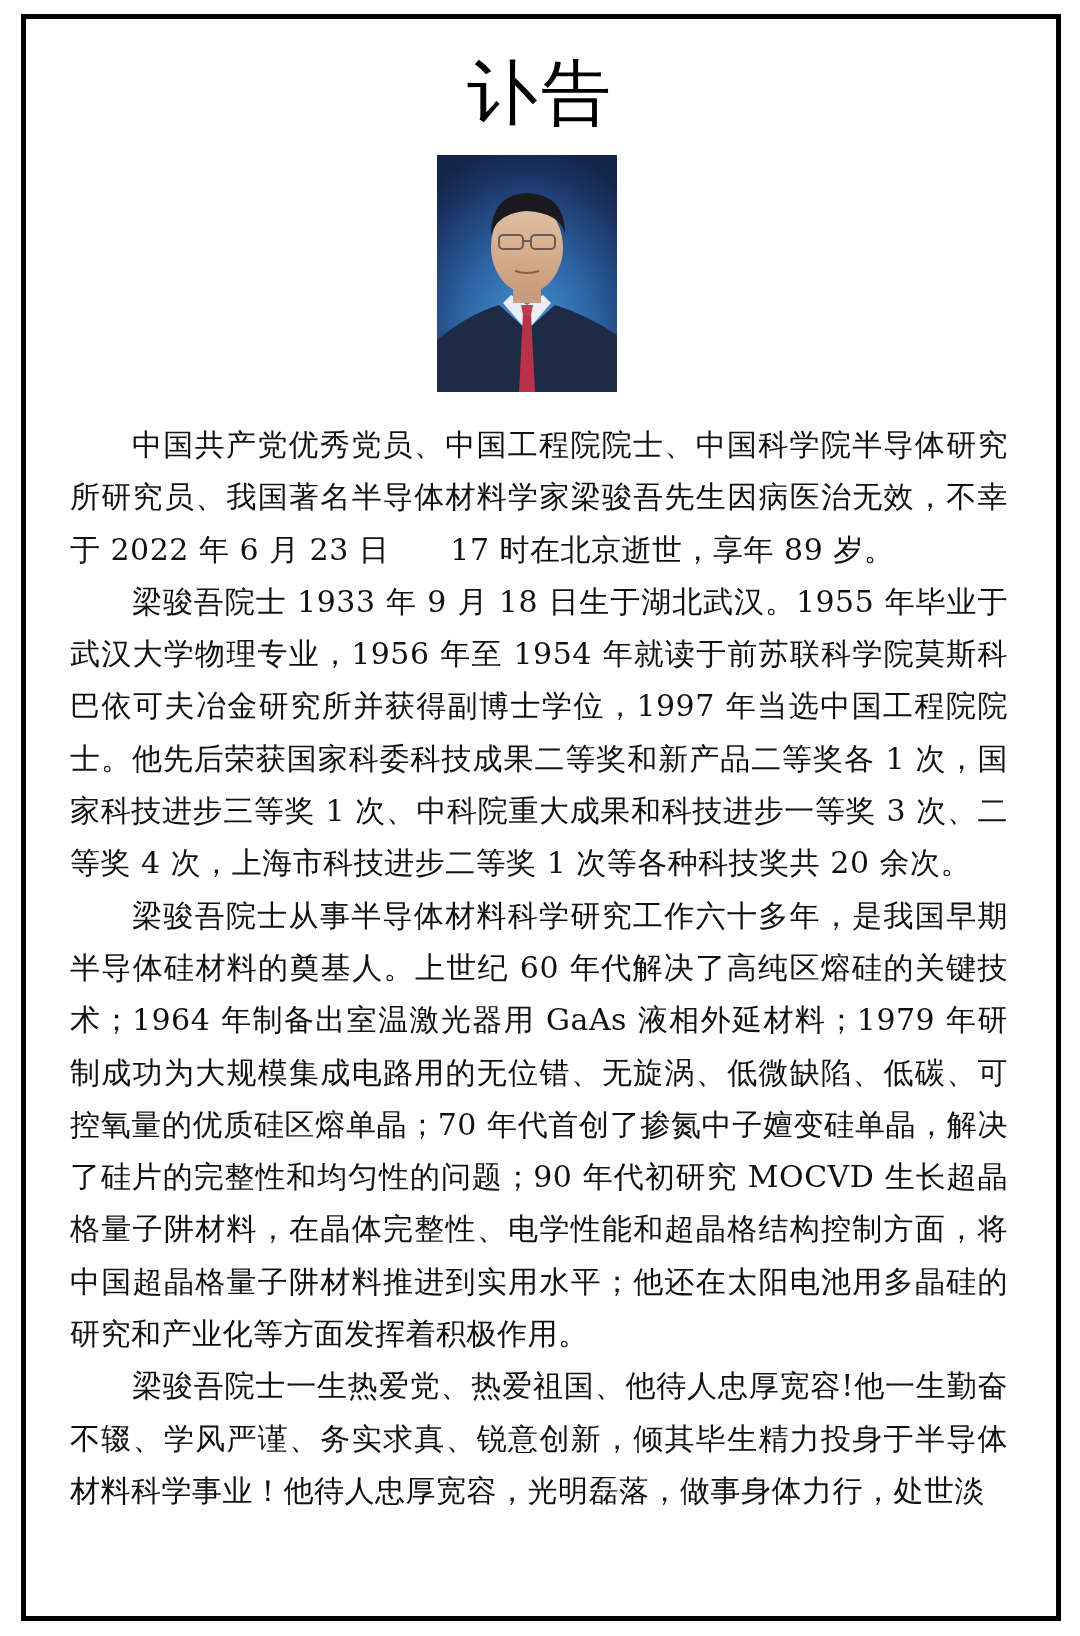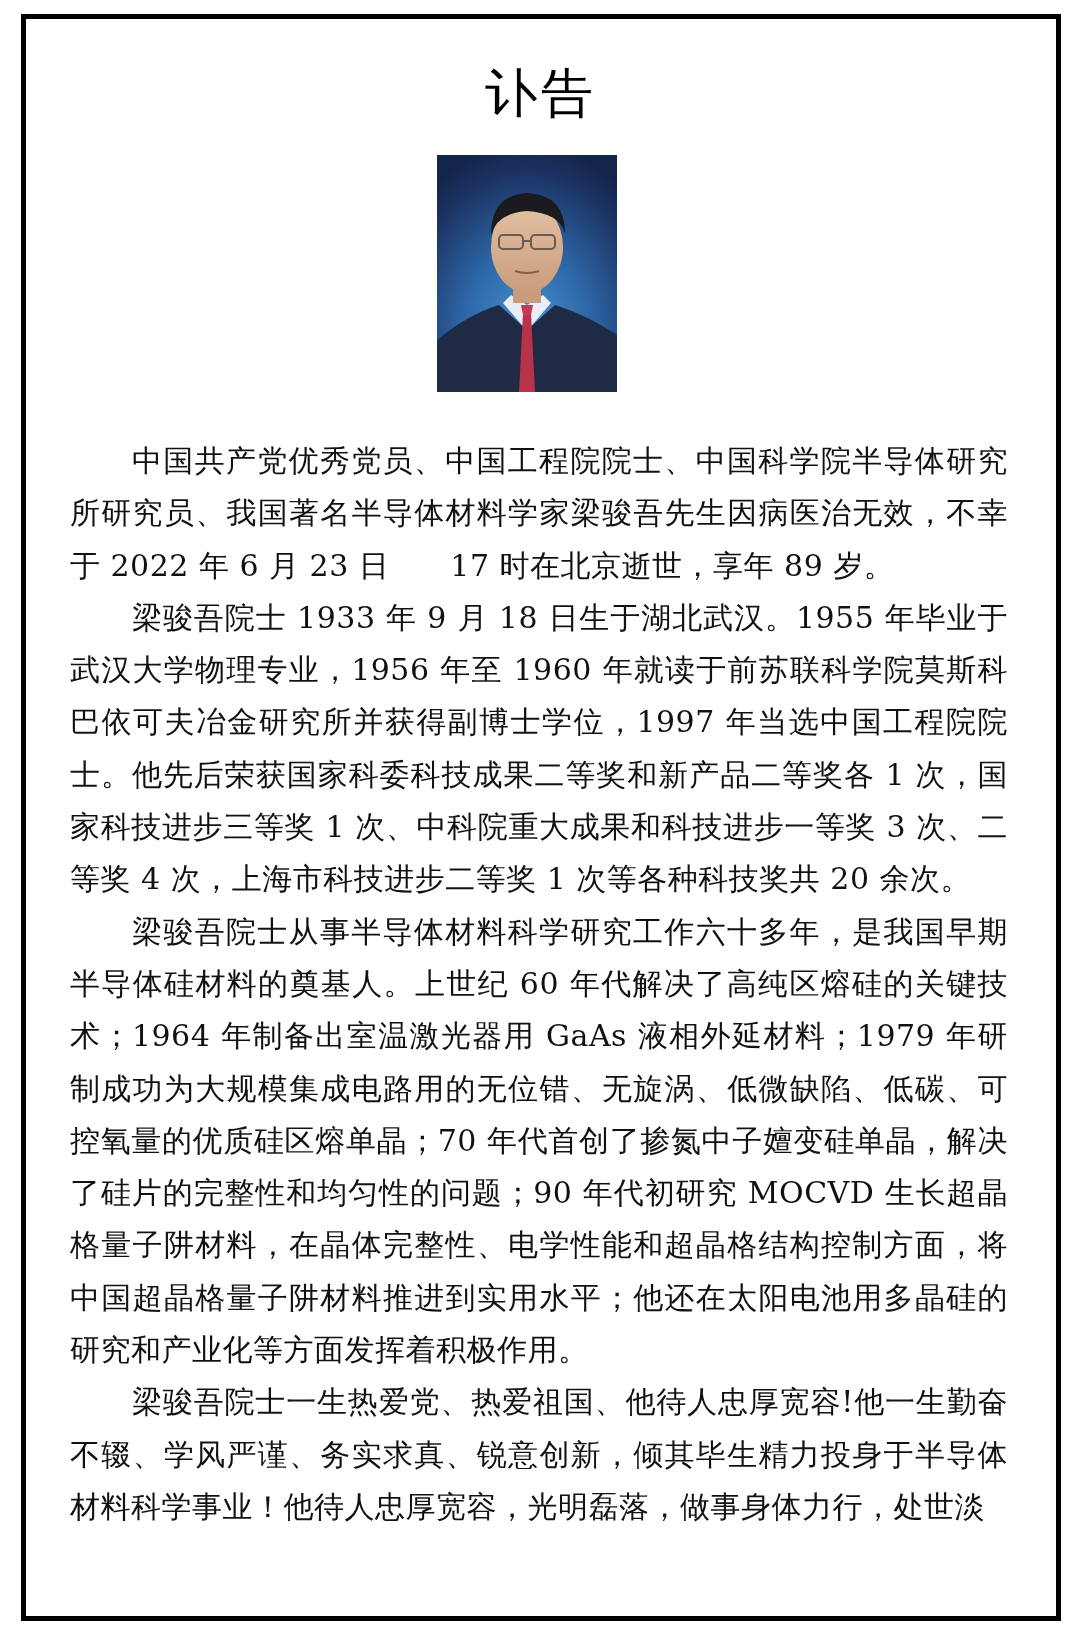--- a/index.html
+++ b/index.html
@@ -25,21 +25,21 @@
       box-sizing: content-box;
       background: #ffffff;
     }
     .title {
       position: absolute;
       left: 0;
       right: 0;
       top: 24px;
       text-align: center;
       font-family: "DejaVu Sans", "Liberation Sans", sans-serif;
-      font-size: 52px;
+      font-size: 70px;
       line-height: 100px;
       font-weight: normal;
       letter-spacing: 4px;
       color: #000000;
     }
     .portrait {
       position: absolute;
       left: 411px;
       top: 136px;
       width: 180px;
@@ -56,21 +56,20 @@
       position: absolute;
       left: 44px;
       top: 400px;
       width: 938px;
       font-size: 30px;
       line-height: 52.3px;
       text-align: justify;
       text-justify: inter-character;
       letter-spacing: 0.5px;
       color: #111111;
-      margin-top: 16px;
     }
     .para {
       margin: 0;
       text-indent: 62px;
     }
   </style>
 </head>
 <body>
 
 <div class="frame">
@@ -108,17 +107,17 @@
       <rect x="62" y="80" width="24" height="14" rx="4" fill="none" stroke="#6b5b50" stroke-width="2"></rect>
       <rect x="94" y="80" width="24" height="14" rx="4" fill="none" stroke="#6b5b50" stroke-width="2"></rect>
       <line x1="86" y1="86" x2="94" y2="86" stroke="#6b5b50" stroke-width="2"></line>
 
       <path d="M78 116 Q90 120 102 116" stroke="#8a5a4a" stroke-width="2" fill="none"></path>
     </svg>
   </div>
 
   <div class="body-text">
     <p class="para">中国共产党优秀党员、中国工程院院士、中国科学院半导体研究所研究员、我国著名半导体材料学家梁骏吾先生因病医治无效，不幸于 2022 年 6 月 23 日　　17 时在北京逝世，享年 89 岁。</p>
-    <p class="para">梁骏吾院士 1933 年 9 月 18 日生于湖北武汉。1955 年毕业于武汉大学物理专业，1956 年至 1960 年就读于前苏联科学院莫斯科巴依可夫冶金研究所并获得副博士学位，1997 年当选中国工程院院士。他先后荣获国家科委科技成果二等奖和新产品二等奖各 1 次，国家科技进步三等奖 1 次、中科院重大成果和科技进步一等奖 3 次、二等奖 4 次，上海市科技进步二等奖 1 次等各种科技奖共 20 余次。</p>
+    <p class="para">梁骏吾院士 1933 年 9 月 18 日生于湖北武汉。1955 年毕业于武汉大学物理专业，1956 年至 1954 年就读于前苏联科学院莫斯科巴依可夫冶金研究所并获得副博士学位，1997 年当选中国工程院院士。他先后荣获国家科委科技成果二等奖和新产品二等奖各 1 次，国家科技进步三等奖 1 次、中科院重大成果和科技进步一等奖 3 次、二等奖 4 次，上海市科技进步二等奖 1 次等各种科技奖共 20 余次。</p>
     <p class="para">梁骏吾院士从事半导体材料科学研究工作六十多年，是我国早期半导体硅材料的奠基人。上世纪 60 年代解决了高纯区熔硅的关键技术；1964 年制备出室温激光器用 GaAs 液相外延材料；1979 年研制成功为大规模集成电路用的无位错、无旋涡、低微缺陷、低碳、可控氧量的优质硅区熔单晶；70 年代首创了掺氮中子嬗变硅单晶，解决了硅片的完整性和均匀性的问题；90 年代初研究 MOCVD 生长超晶格量子阱材料，在晶体完整性、电学性能和超晶格结构控制方面，将中国超晶格量子阱材料推进到实用水平；他还在太阳电池用多晶硅的研究和产业化等方面发挥着积极作用。</p>
     <p class="para">梁骏吾院士一生热爱党、热爱祖国、他待人忠厚宽容!他一生勤奋不辍、学风严谨、务实求真、锐意创新，倾其毕生精力投身于半导体材料科学事业！他待人忠厚宽容，光明磊落，做事身体力行，处世淡</p>
   </div>
 </div>
 
 </body></html>

